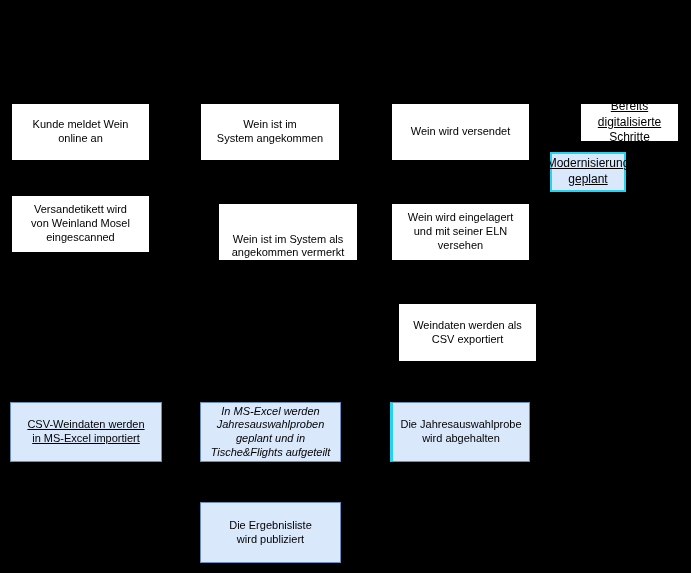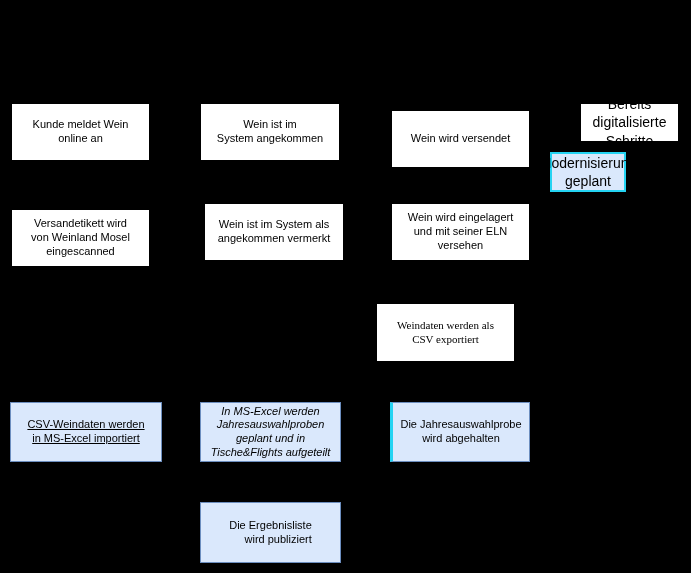--- a/index.html
+++ b/index.html
@@ -24,22 +24,23 @@
     text-align: center;
     color: var(--text, #000000);
   }
   .node-label {
     white-space: pre-line;
     font-size: 11px;
     line-height: 1.25;
     padding: 0 2px;
   }
   .legend-item .node-label {
-    font-size: 14px;
+    font-size: 12px;
     line-height: 1.3;
+    text-decoration: underline;
   }
   .node-done {
     background: var(--done-fill, #ffffff);
     border: 1px solid var(--done-border, #000000);
   }
   .node-planned {
     background: var(--planned-fill, #dae8fc);
     border: 1px solid var(--planned-border, #6c8ebf);
   }
   .node-planned-highlight {
@@ -57,56 +58,56 @@
 
 <div id="diagram-canvas">
     <div class="node node-done" style="left: 11px; top: 103px; width: 139px; height: 58px;">
       <span class="node-label">Kunde meldet Wein
 online an</span>
     </div>
     <div class="node node-done" style="left: 200px; top: 103px; width: 140px; height: 58px;">
       <span class="node-label">Wein ist im
 System angekommen</span>
     </div>
-    <div class="node node-done" style="left: 391px; top: 110px; width: 139px; height: 58px;">
+    <div class="node node-done" style="left: 391px; top: 103px; width: 139px; height: 58px;">
       <span class="node-label">Wein wird versendet</span>
     </div>
-    <div class="node node-done" style="left: 11px; top: 209px; width: 139px; height: 58px;">
+    <div class="node node-done" style="left: 11px; top: 195px; width: 139px; height: 58px;">
       <span class="node-label">Versandetikett wird
 von Weinland Mosel
 eingescanned</span>
     </div>
-    <div class="node node-done" style="left: 204px; top: 203px; width: 140px; height: 58px;">
+    <div class="node node-done" style="left: 218px; top: 203px; width: 140px; height: 58px; align-items: flex-end;">
       <span class="node-label">Wein ist im System als
 angekommen vermerkt</span>
     </div>
     <div class="node node-done" style="left: 391px; top: 203px; width: 139px; height: 58px;">
       <span class="node-label">Wein wird eingelagert
 und mit seiner ELN
 versehen</span>
     </div>
-    <div class="node node-done" style="left: 376px; top: 303px; width: 139px; height: 59px; font-family: Liberation Serif, serif;">
+    <div class="node node-done" style="left: 398px; top: 303px; width: 139px; height: 59px;">
       <span class="node-label">Weindaten werden als
 CSV exportiert</span>
     </div>
     <div class="node node-planned" style="left: 10px; top: 402px; width: 152px; height: 60px; text-decoration: underline;">
       <span class="node-label">CSV-Weindaten werden
 in MS-Excel importiert</span>
     </div>
     <div class="node node-planned" style="left: 200px; top: 402px; width: 141px; height: 60px; font-style: italic;">
       <span class="node-label">In MS-Excel werden
 Jahresauswahlproben
 geplant und in
 Tische&amp;Flights aufgeteilt</span>
     </div>
     <div class="node node-planned-highlight-left" style="left: 390px; top: 402px; width: 140px; height: 60px;">
       <span class="node-label">Die Jahresauswahlprobe
 wird abgehalten</span>
     </div>
-    <div class="node node-planned" style="left: 200px; top: 502px; width: 141px; height: 61px; text-align: right;">
+    <div class="node node-planned" style="left: 200px; top: 502px; width: 141px; height: 61px;">
       <span class="node-label">Die Ergebnisliste
 wird publiziert</span>
     </div>
     <div class="node node-done legend-item" style="left: 580px; top: 103px; width: 99px; height: 39px;">
       <span class="node-label">Bereits digitalisierte
 Schritte</span>
     </div>
     <div class="node node-planned-highlight legend-item" style="left: 550px; top: 152px; width: 76px; height: 40px;">
       <span class="node-label">Modernisierung
 geplant</span>

